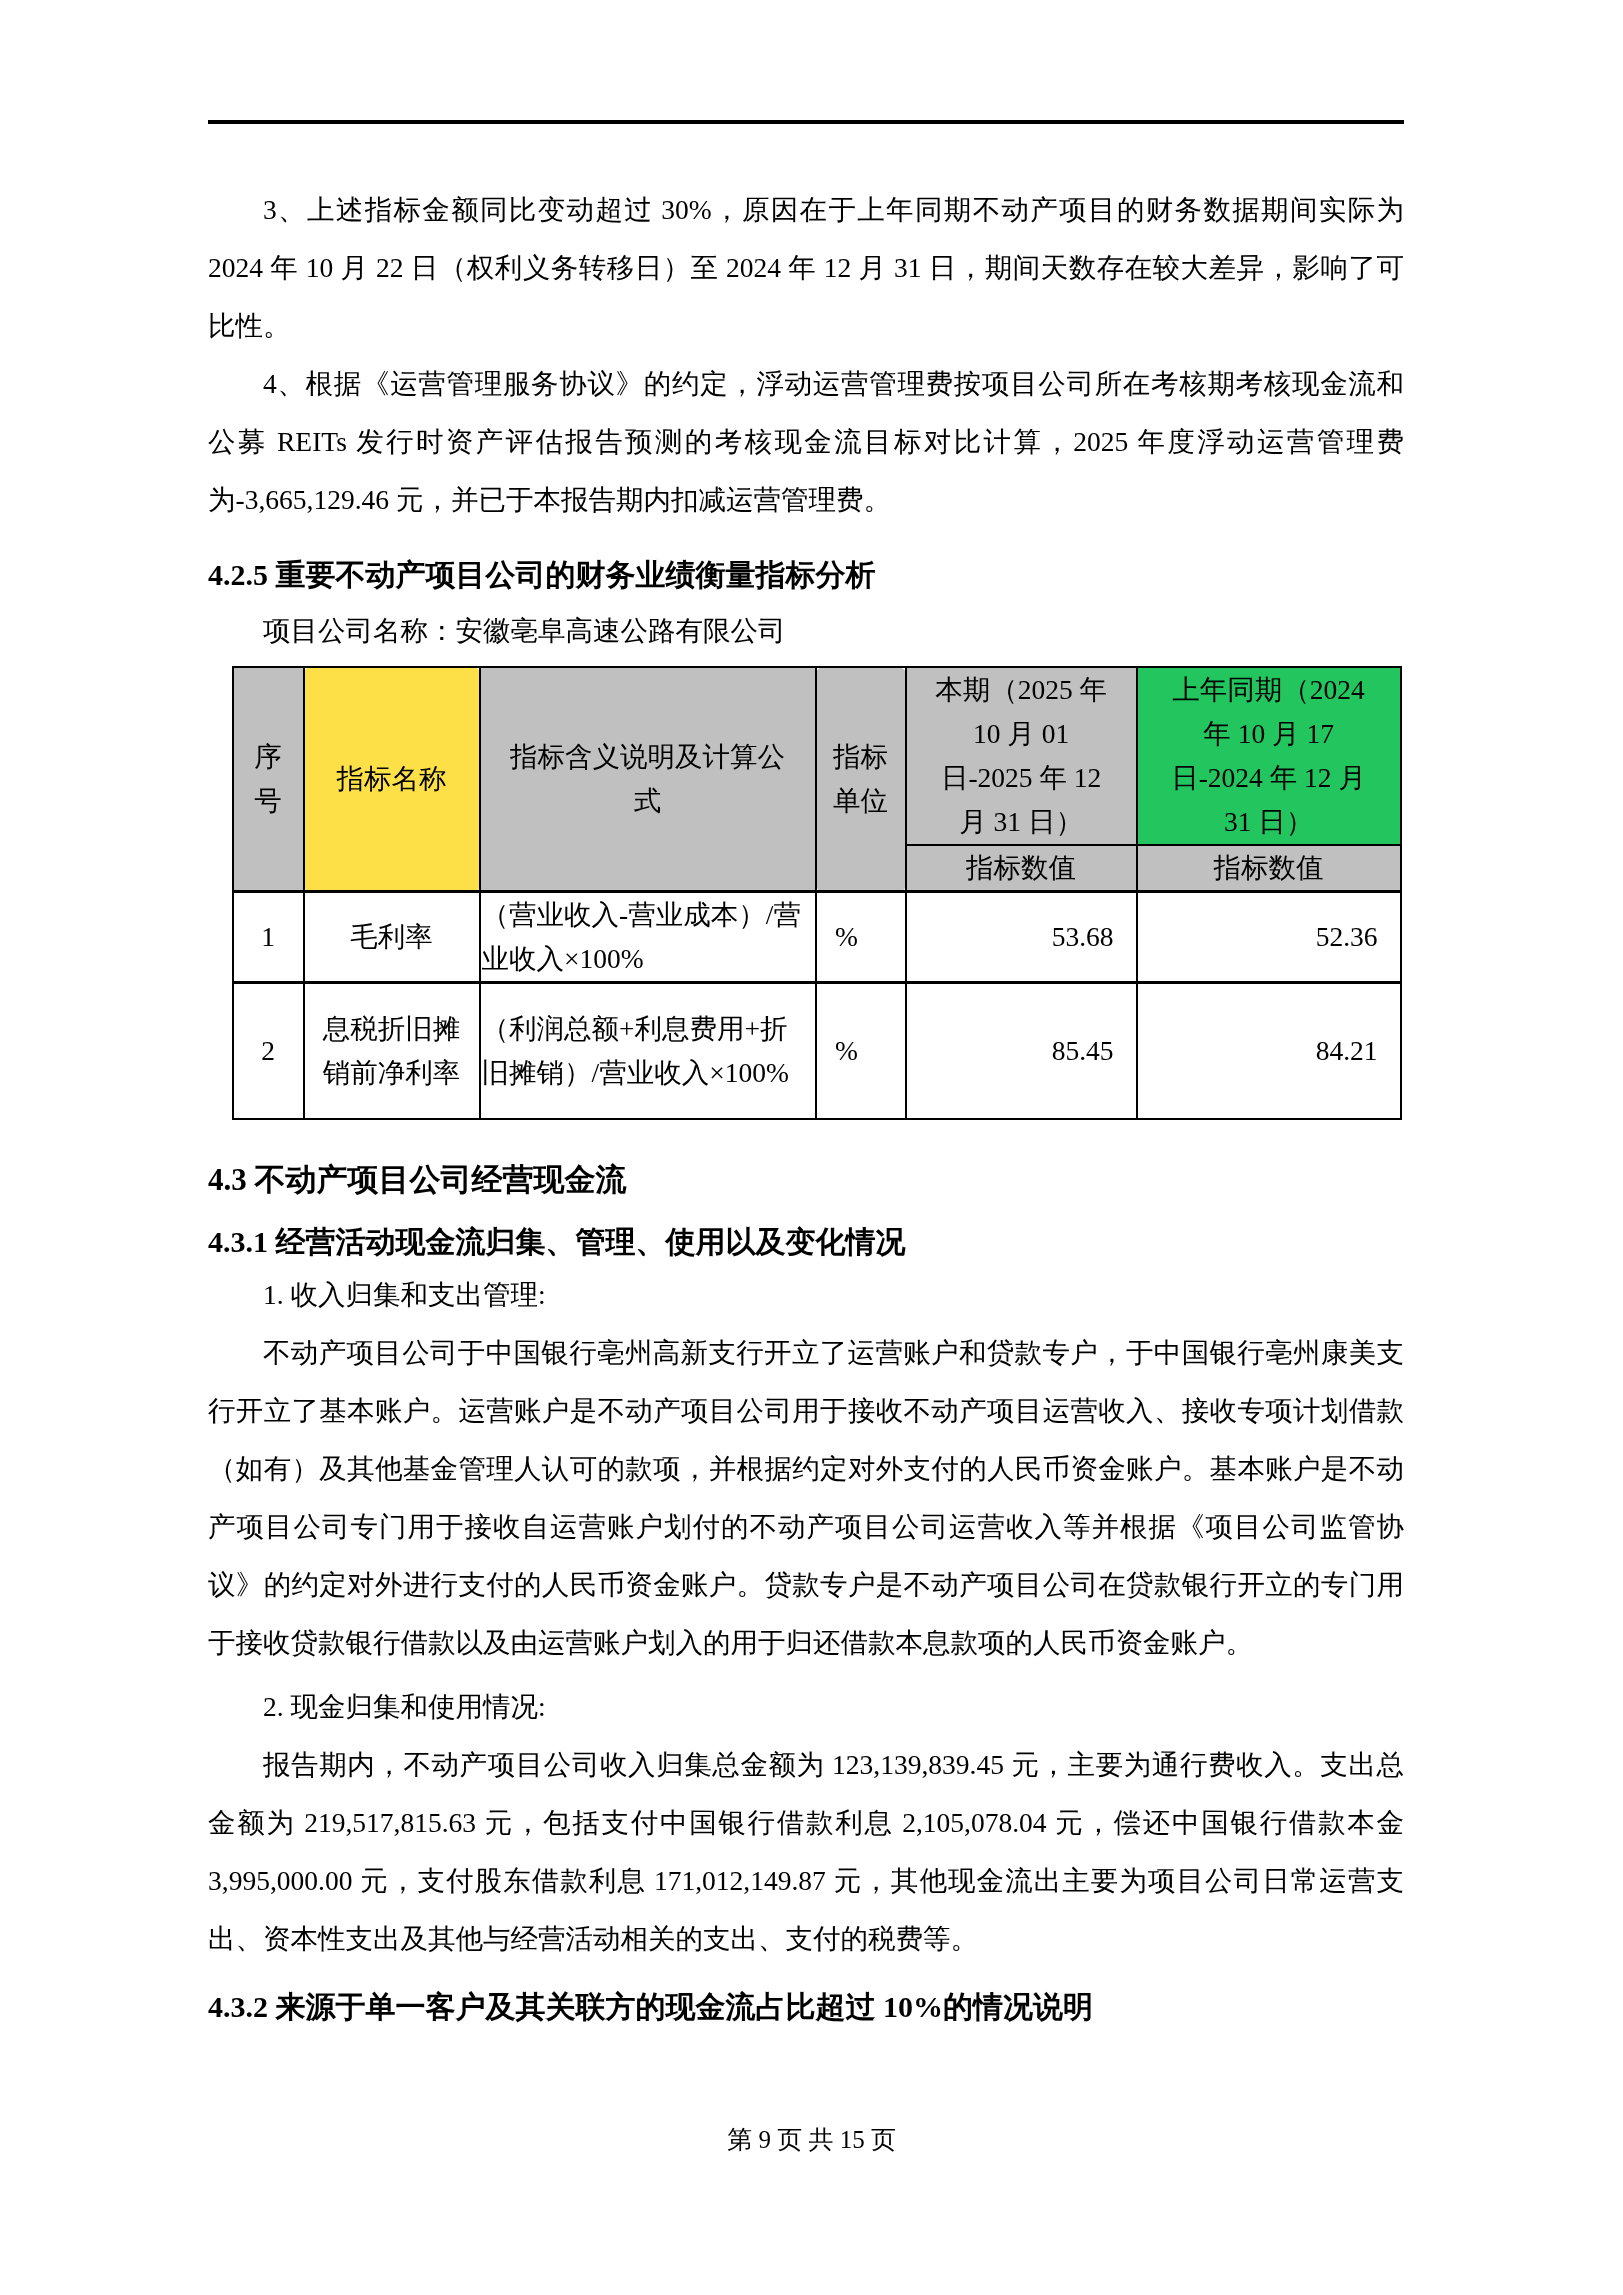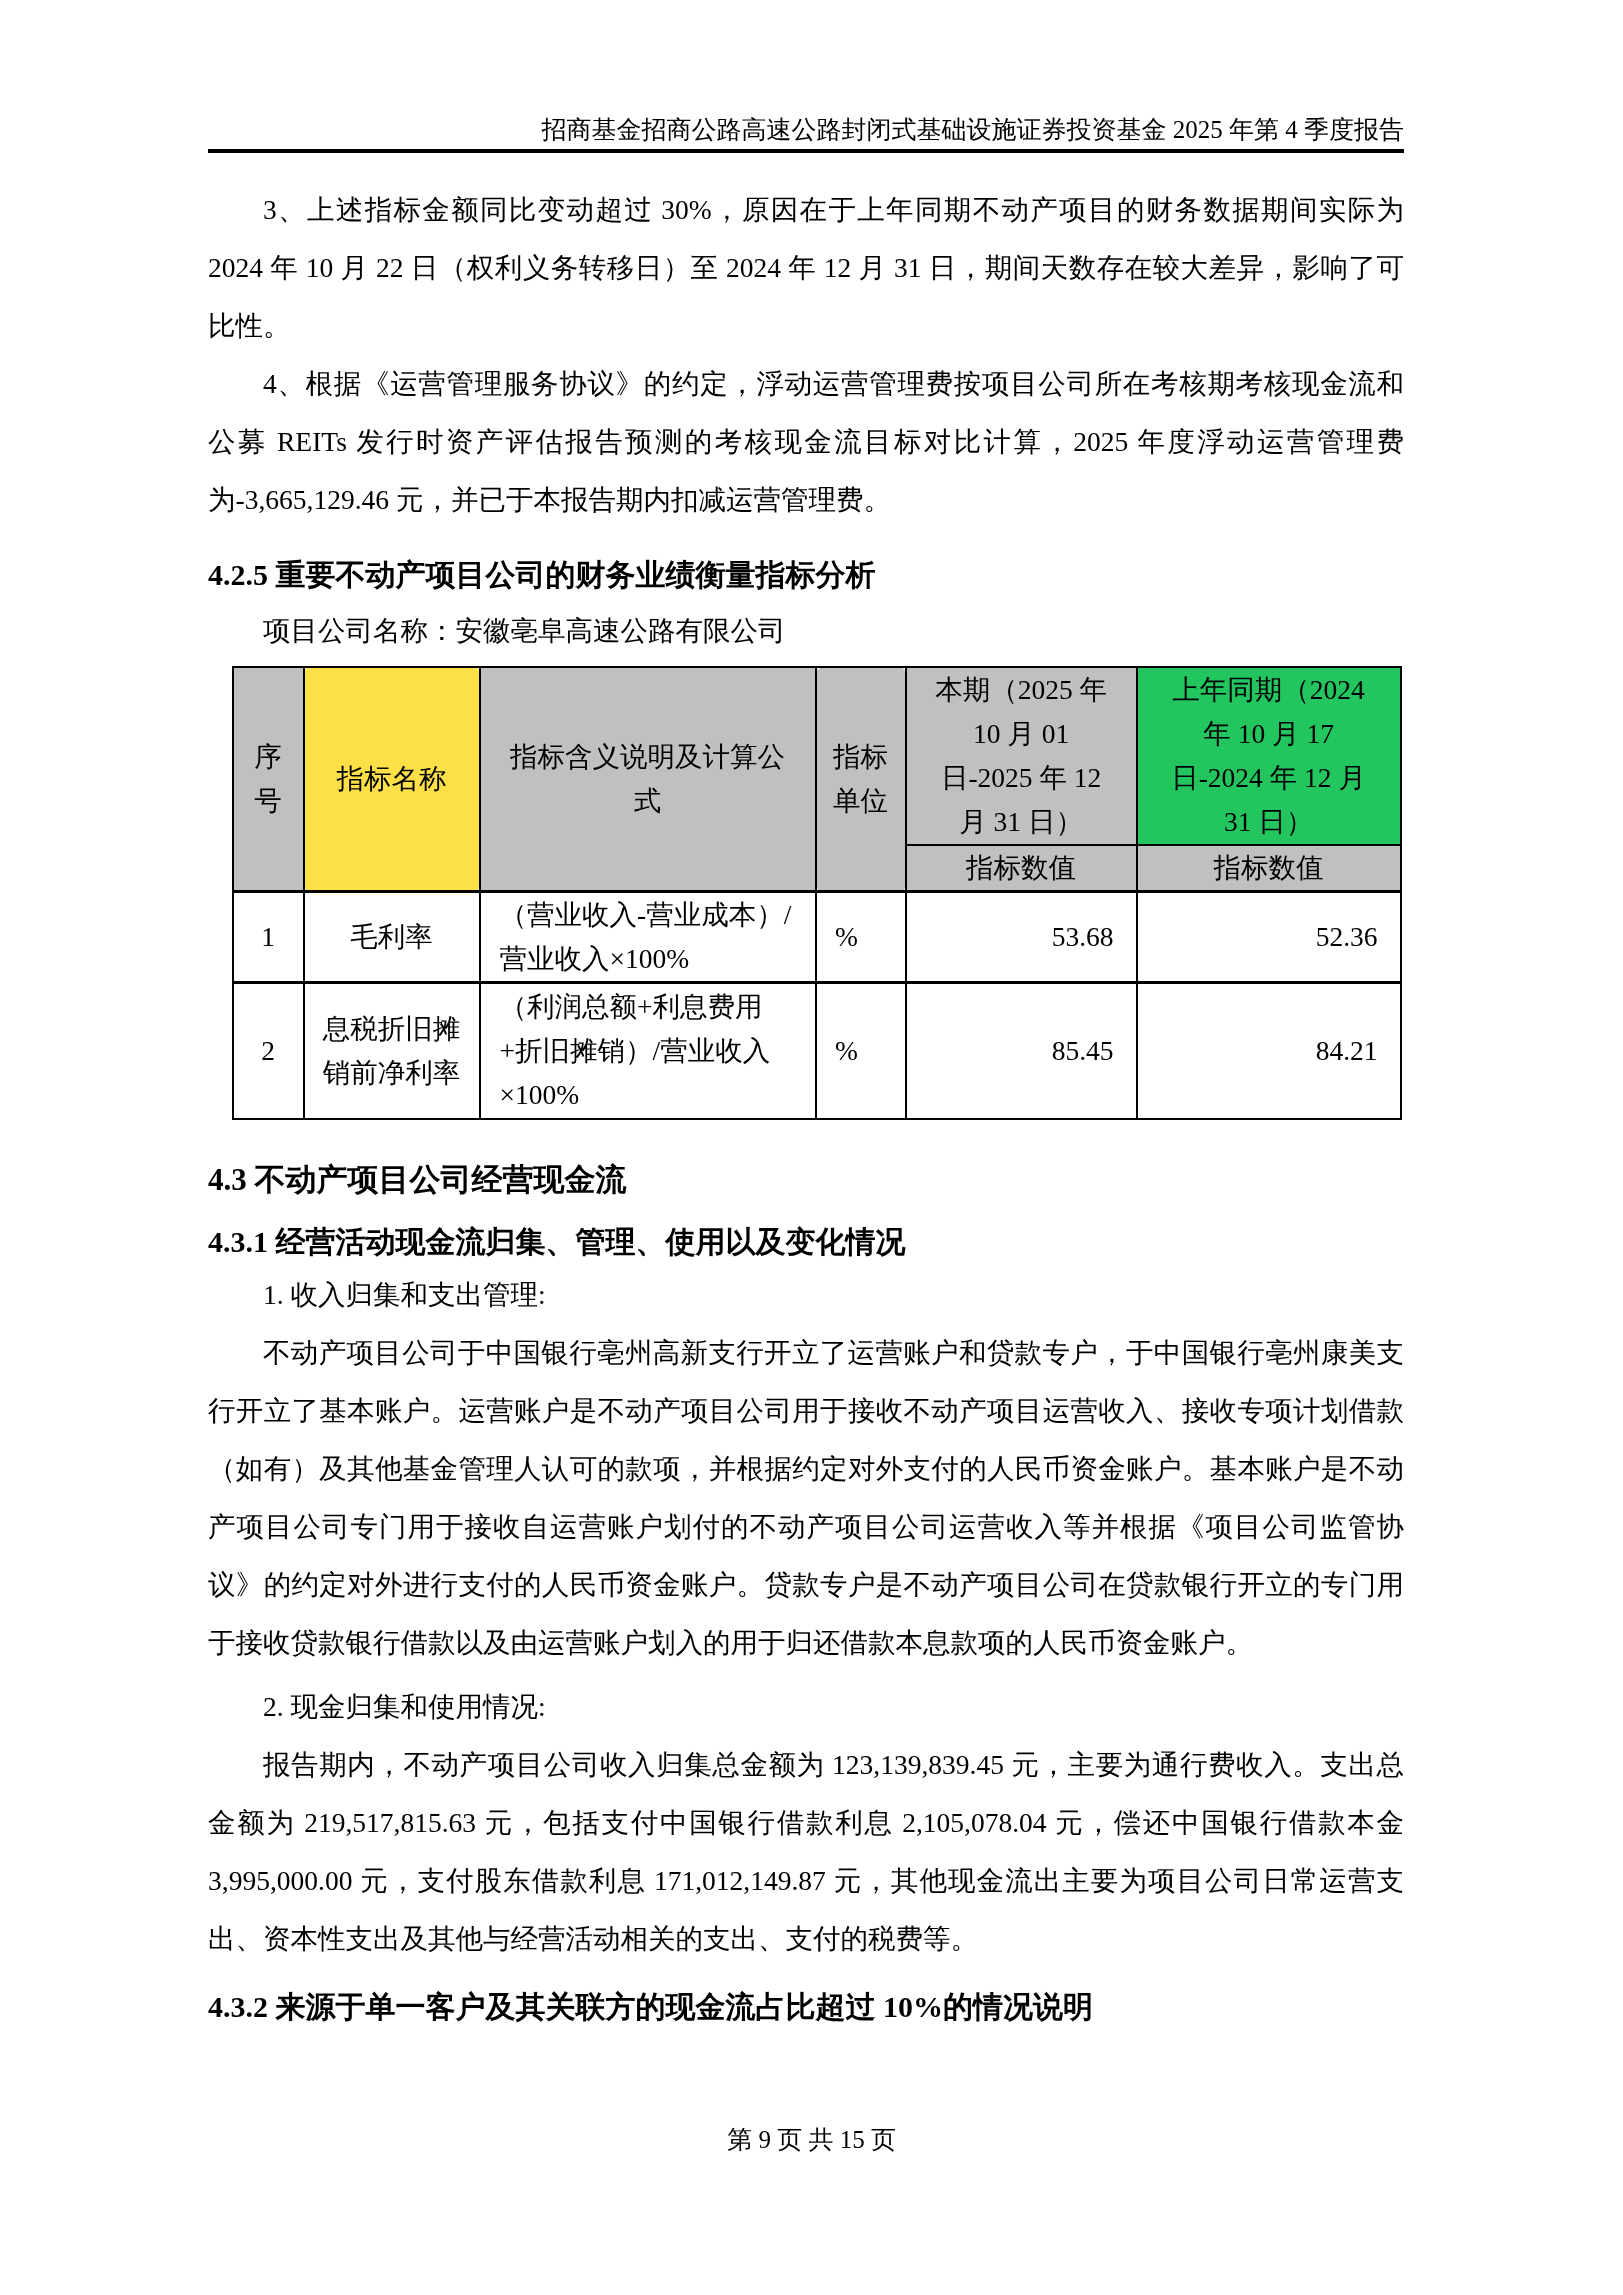--- a/index.html
+++ b/index.html
@@ -74,21 +74,21 @@
   .metrics thead th {
     text-align: center;
     padding: 0 20px;
   }
   .metrics thead th.h-seq     { padding: 0 13px; }
   .metrics thead th.h-unit    { padding: 0 7px; border-radius: 8px; }
   .metrics thead th.h-formula { padding: 0 19.6px; }
   .metrics tbody tr td { border-top-width: 3.3px; }
   .metrics td.c-seq     { text-align: center; }
   .metrics td.c-name    { text-align: center;  padding: 0 16px; }
-  .metrics td.c-formula { text-align: left;  padding: 0 19px; }
+  .metrics td.c-formula { text-align: left;  padding: 0 1px; }
   .metrics td.c-unit    { text-align: left;  padding: 0 18.3px; }
   .metrics td.c-val     { text-align: right; padding: 0 22px; }
   h2.h43 {
     margin: 36px 0 0 0;
     font-size: 31px;
     line-height: 47px;
     font-weight: 700;
   }
   h3.hsub {
     margin: 19.6px 0 0 0;
@@ -111,21 +111,20 @@
     font-size: 25px;
     line-height: 30px;
   }
 </style>
 </head>
 <body>
 
 <div class="page">
 
   <div class="doc-header">
-    <div class="title">招商基金招商公路高速公路封闭式基础设施证券投资基金 2025 年第 4 季度报告</div>
     <div class="rule"></div>
   </div>
 
   <div class="content">
 
     <p class="body first-para">3、上述指标金额同比变动超过 30%，原因在于上年同期不动产项目的财务数据期间实际为 2024 年 10 月 22 日（权利义务转移日）至 2024 年 12 月 31 日，期间天数存在较大差异，影响了可比性。</p>
     <p class="body">4、根据《运营管理服务协议》的约定，浮动运营管理费按项目公司所在考核期考核现金流和公募 REITs 发行时资产评估报告预测的考核现金流目标对比计算，2025 年度浮动运营管理费为-3,665,129.46 元，并已于本报告期内扣减运营管理费。</p>
 
     <h2 class="h425">4.2.5 重要不动产项目公司的财务业绩衡量指标分析</h2>
     <p class="company">项目公司名称：安徽亳阜高速公路有限公司</p>

